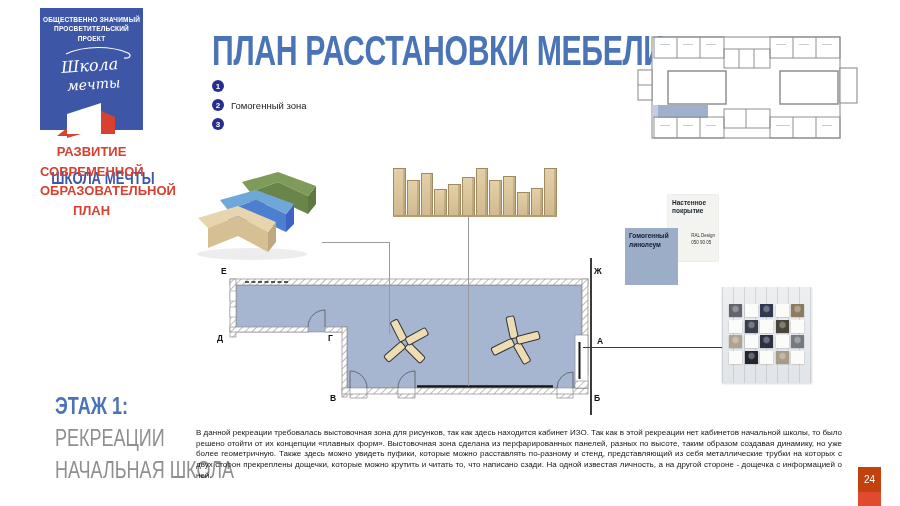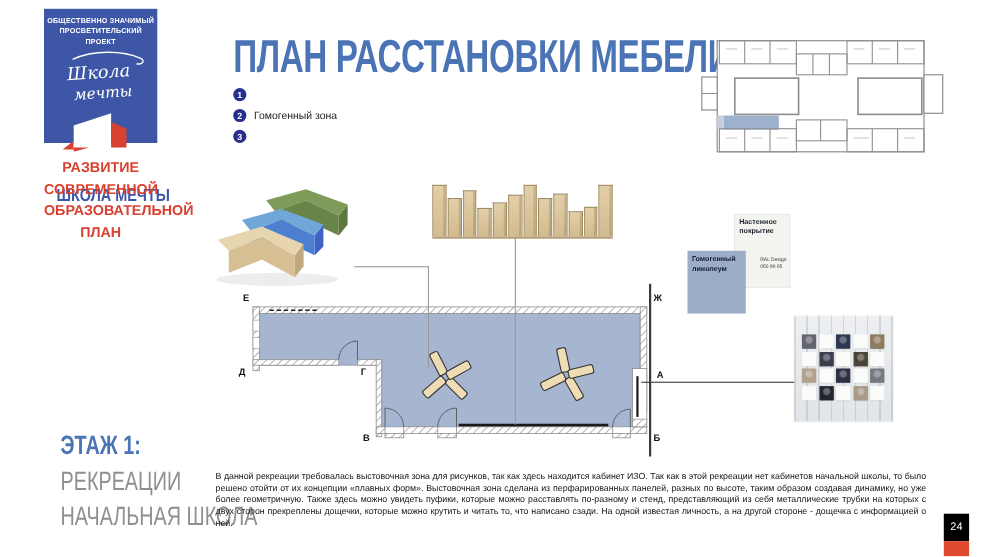--- a/index.html
+++ b/index.html
@@ -66,21 +66,21 @@
   
   #floor-label{left:55px;top:394px;line-height:1;}
   .floor-line{white-space:nowrap;transform:scaleX(.75);transform-origin:left top;font-size:24px;letter-spacing:0;}
   #floor-line-1{color:#4a74b5;font-weight:bold;margin-bottom:8px;}
   #floor-line-2,#floor-line-3{color:#8f8f8f;font-weight:400;margin-bottom:8px;}
 
   
   #description{left:196px;top:428px;width:646px;font-size:8px;line-height:1.34;color:#151515;text-align:justify;}
 
   
-  #page-badge{left:858px;top:467px;width:23px;height:25px;background:#000000;color:#fff;
+  #page-badge{left:858px;top:467px;width:23px;height:25px;background:#c2410c;color:#fff;
     display:flex;align-items:center;justify-content:center;font-size:10px;}
   #page-badge-red{left:858px;top:492px;width:23px;height:14px;background:#e04a2e;}
 </style>
 </head>
 <body>
 
 <div id="slide">
 
   <div class="abs" id="logo-box">
     <div id="logo-project">

